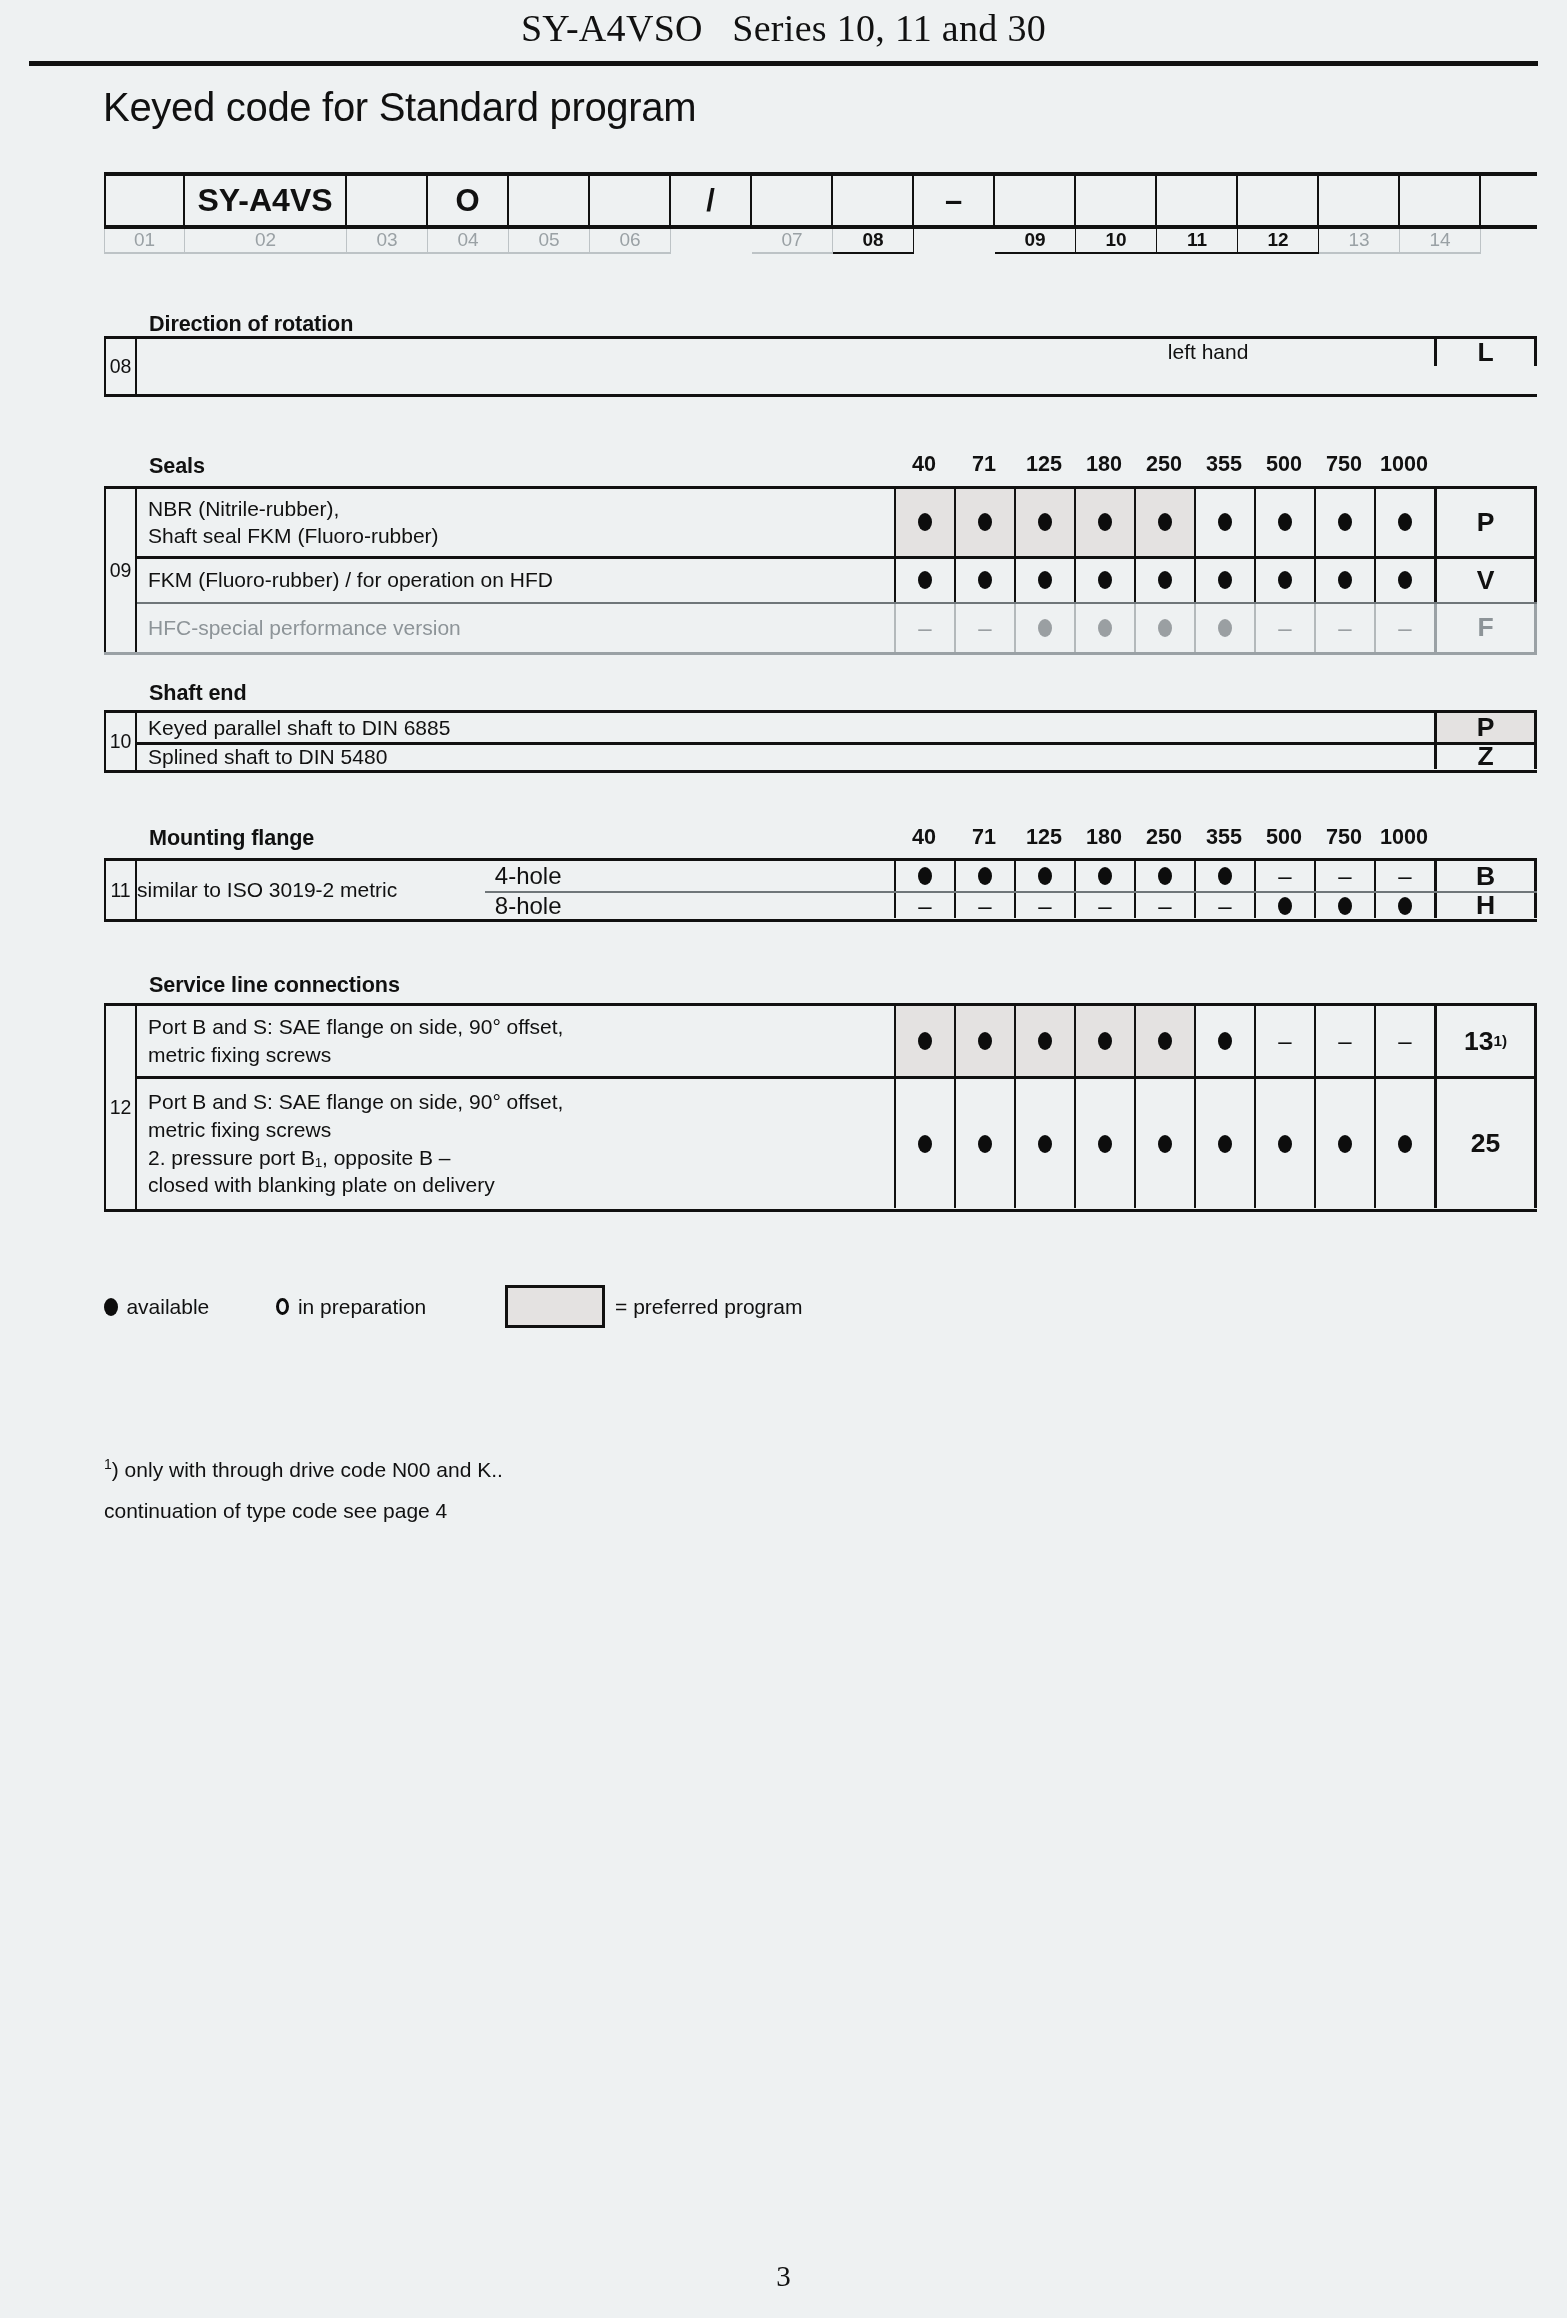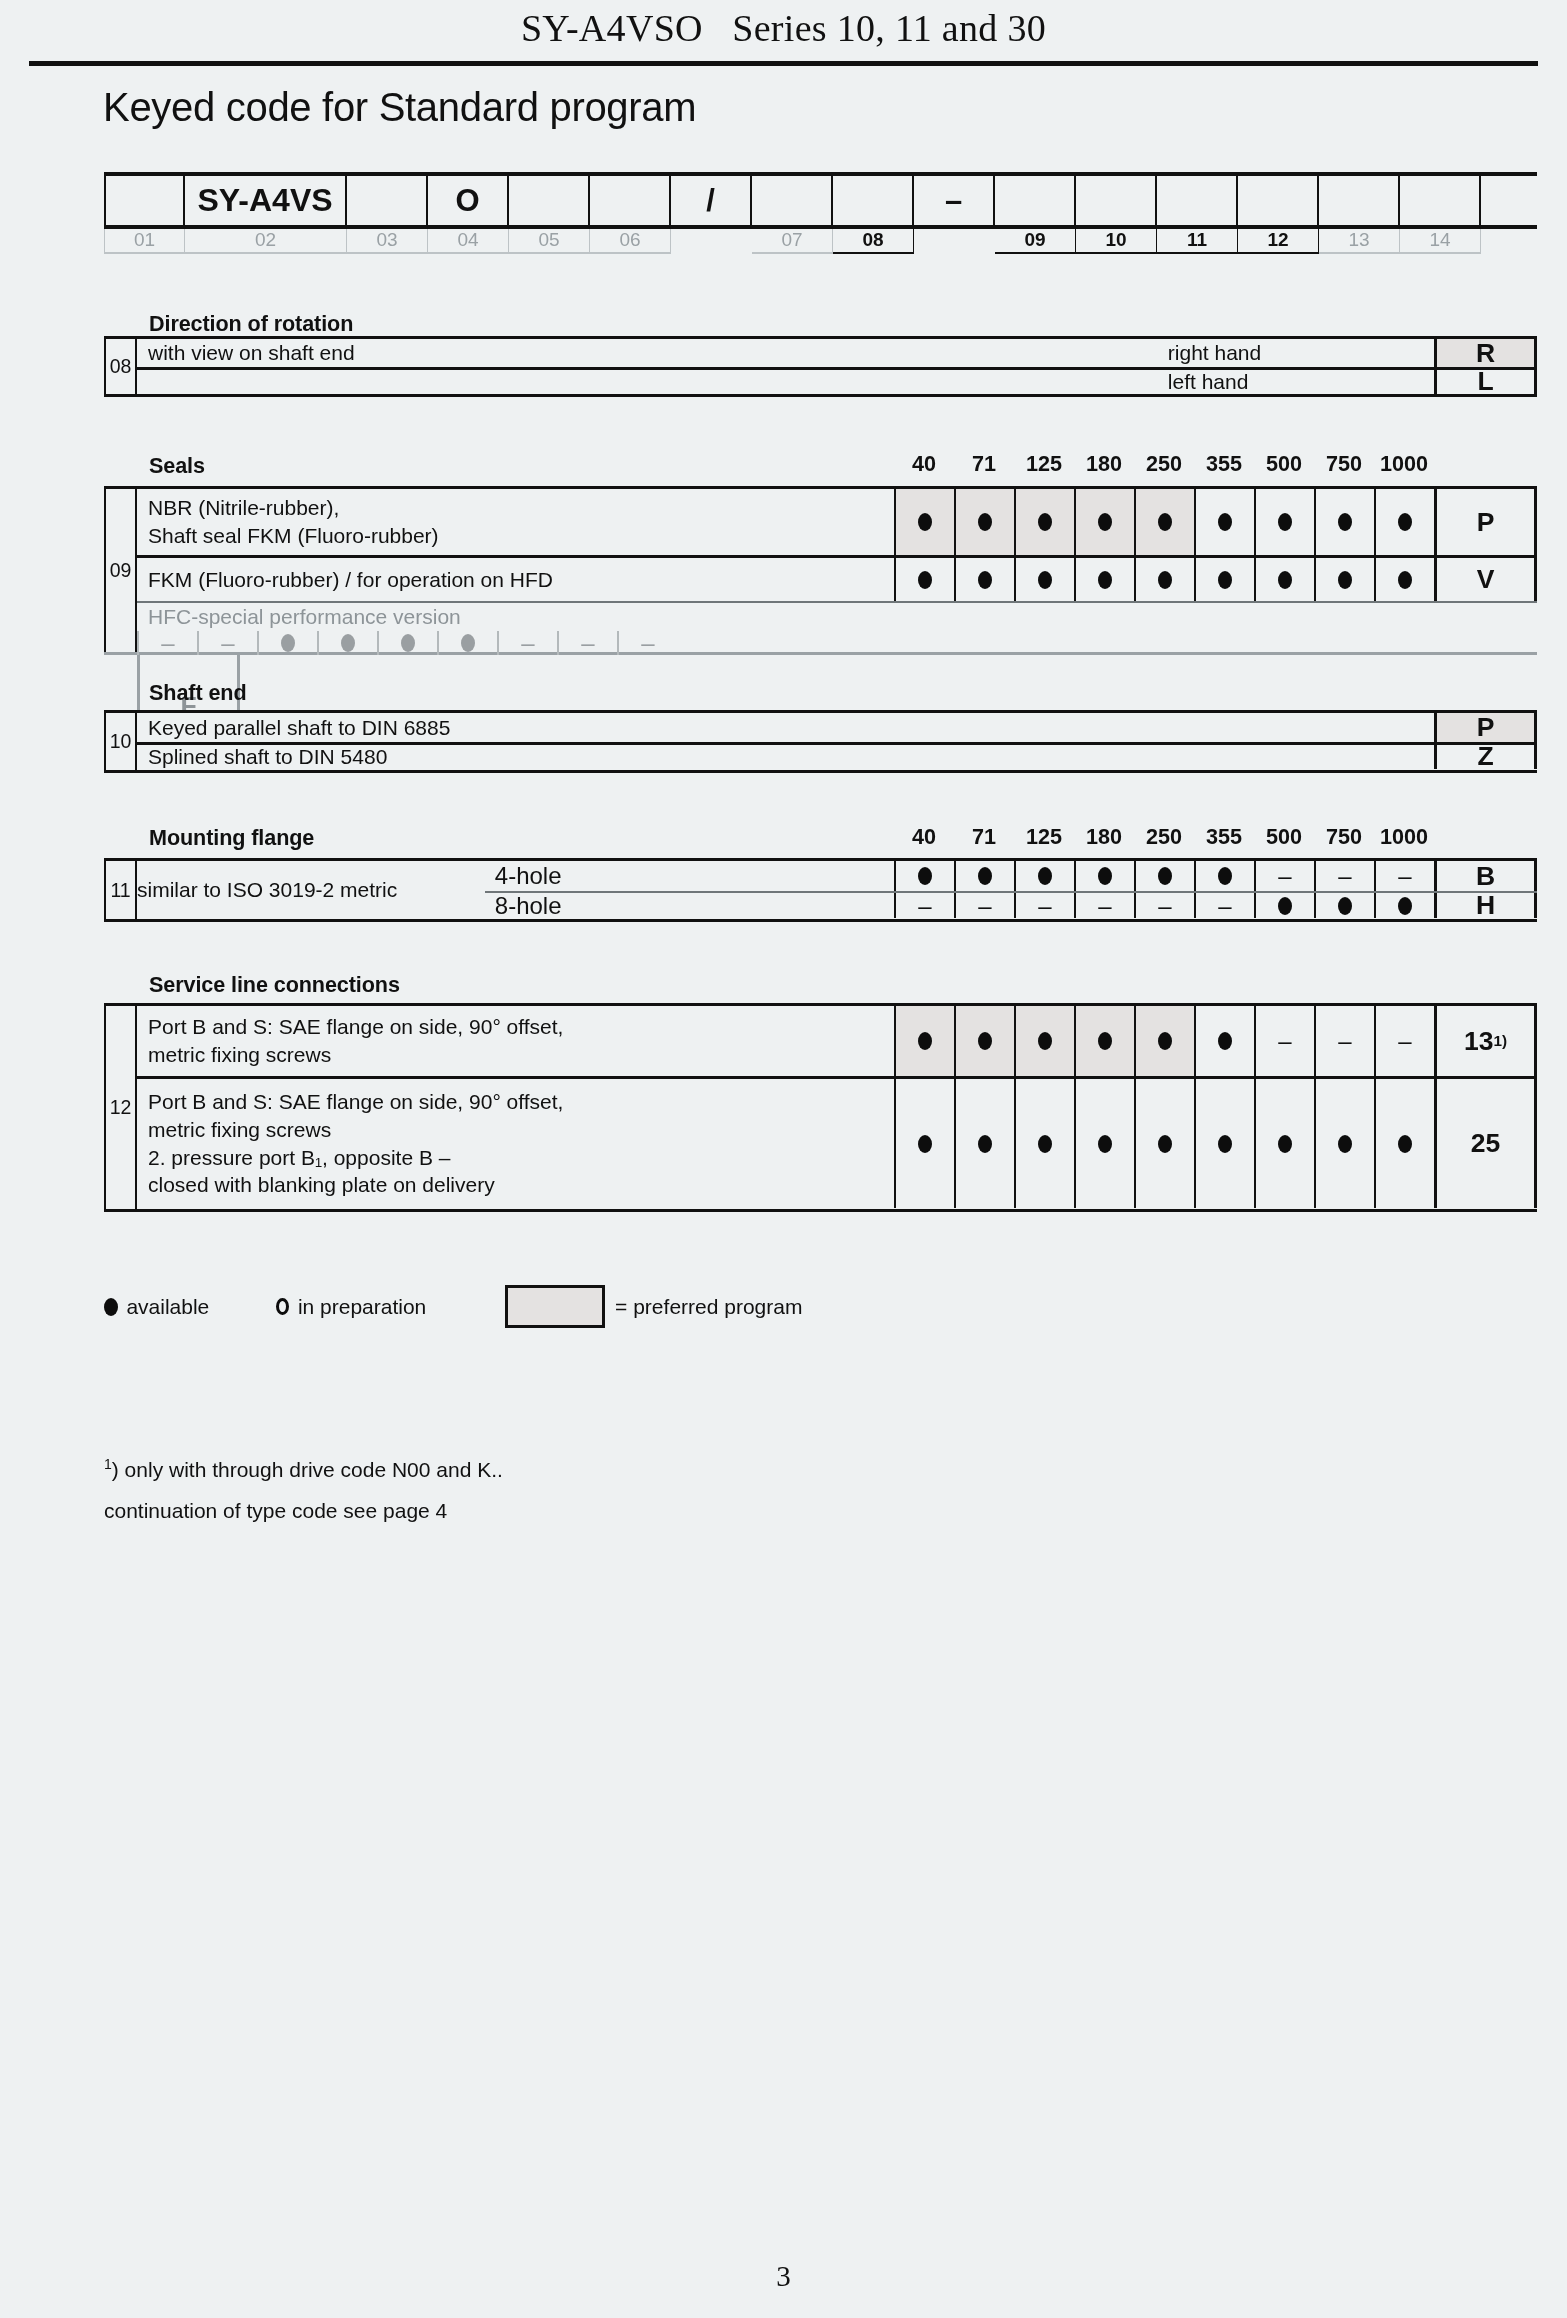--- a/index.html
+++ b/index.html
@@ -300,25 +300,20 @@
       <div class="tc-num" style="flex: 0 0 81px;">13</div>
       <div class="tc-num" style="flex: 0 0 81px;">14</div>
     </div>
 </div>
 
 <div class="sec-label" style="left:149px; top:311px;">Direction of rotation</div>
 
 <div class="block" style="top:336px; height:61px;">
   <div class="idx">08</div>
   <div class="rows">
-    <div class="brow" style="height:28px;">
-      <div class="desc">with view on shaft end</div>
-      <div class="rlabel">right hand</div>
-      <div class="code pref">R</div>
-    </div>
     <div class="brow sep-strong" style="height:26.5px;">
       <div class="desc"></div>
       <div class="rlabel">left hand</div>
       <div class="code">L</div>
     </div>
   </div>
 </div>
 
 <div class="sec-label" style="left:149px; top:453px;">Seals</div>
 <div class="size-hdr" id="sizes-seals" style="left:894px; top:451px;">
@@ -404,21 +399,21 @@
           </div>
           <div class="dcell">
             <span class="dot"></span>
           </div>
           <div class="dcell">
             <span class="dot"></span>
           </div>
         </div>
         <div class="code">V</div>
       </div>
-      <div class="brow sep-thin" style="height: 51px; flex-direction: column;">
+      <div class="brow sep-thin" style="height: 51px;">
         <div class="desc gray">
           <div>
             <span class="multi">HFC-special performance version</span>
           </div>
         </div>
         <div class="dots">
           <div class="dcell muted">
             <span class="dash gray">–</span>
           </div>
           <div class="dcell muted">

